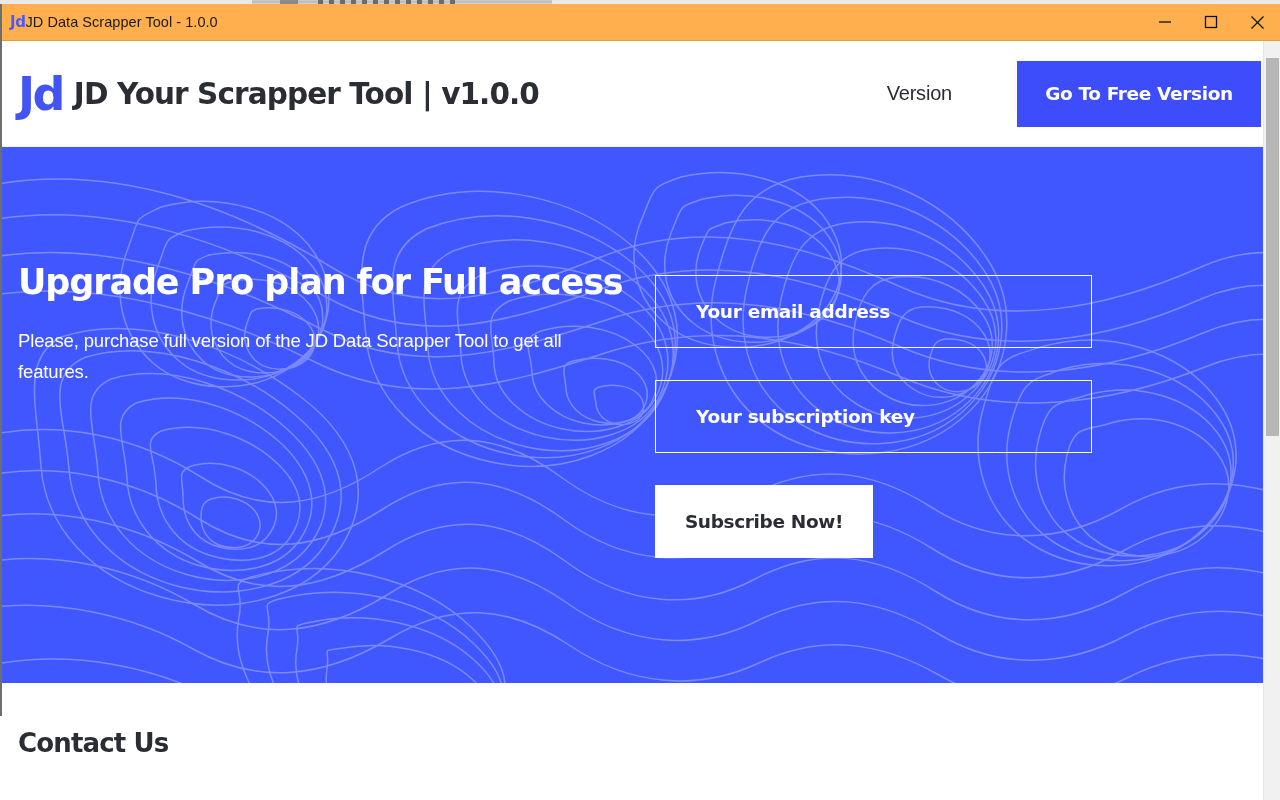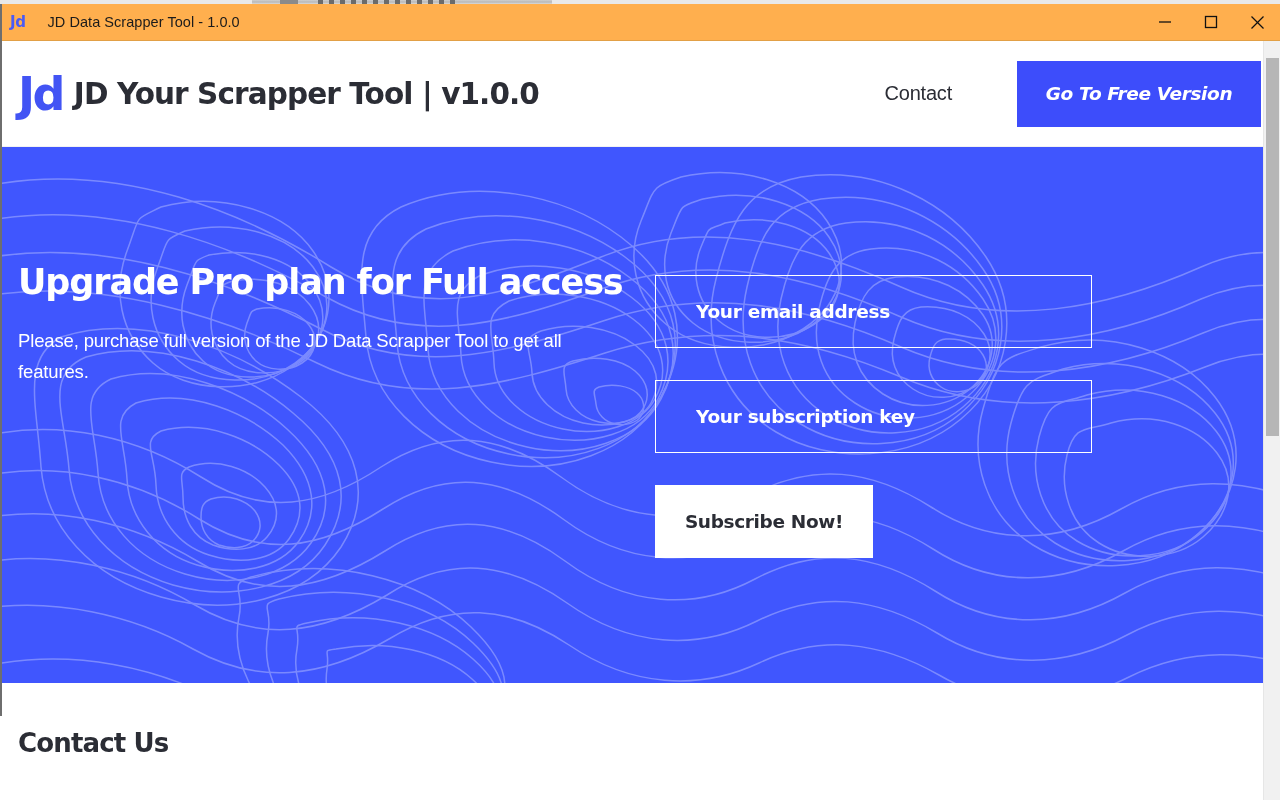--- a/index.html
+++ b/index.html
@@ -46,21 +46,21 @@
     border-bottom:1px solid #e2a046;
   }
   #title-bar-logo{
     margin-left:8px;
     font-size:15px; font-weight:bold;
     color:#4a5bf5;
     letter-spacing:-0.4px;
     font-family:"DejaVu Sans", sans-serif;
   }
   #title-bar-text{
-    margin-left:22px;
+    margin-left:0;
     font-size:14.5px;
     color:#1b1b1b;
     letter-spacing:0.05px;
     white-space:nowrap;
   }
   #window-controls{
     margin-left:auto; display:flex; align-items:stretch; height:37px;
   }
   .win-btn{
     width:46px; height:37px;
@@ -114,21 +114,20 @@
     color:#ffffff;
     border:none;
     font-size:18.5px;
     font-weight:bold;
     letter-spacing:-0.35px;
     font-family:"DejaVu Sans", sans-serif;
     cursor:pointer;
     margin-right:19px;
     display:flex; align-items:center; justify-content:center;
     white-space:nowrap;
-    font-style:italic;
   }
 
   
   #hero{
     position:relative;
     height:536px;
     background:#4056fe;
     overflow:hidden;
   }
   #hero-topo{
@@ -272,21 +271,21 @@
     </div>
   </div>
 
   <div id="site-header">
     <div id="brand">
       <span id="brand-logo">Jd</span>
       <span id="brand-title">JD Your Scrapper Tool | v1.0.0</span>
     </div>
 
     <div id="header-nav">
-      <a id="nav-contact">Contact</a>
+      <a id="nav-contact">Version</a>
       <button id="go-free-version-button">Go To Free Version</button>
     </div>
   </div>
 
   <div id="hero">
 
     <svg id="hero-topo" viewBox="0 0 1280 536" preserveAspectRatio="xMidYMid slice">
       <g fill="none" stroke="#ffffff" stroke-width="1.5">
         <path d="M-20,40 C120,10 250,70 330,120 C420,175 500,150 600,110 C700,70 800,95 900,140 C1000,185 1110,160 1200,120 C1250,98 1290,105 1310,115"></path>
         <path d="M-20,75 C110,48 240,102 325,150 C415,200 500,178 600,142 C705,104 805,128 900,170 C1000,214 1110,192 1200,152 C1250,131 1290,138 1310,148"></path>

